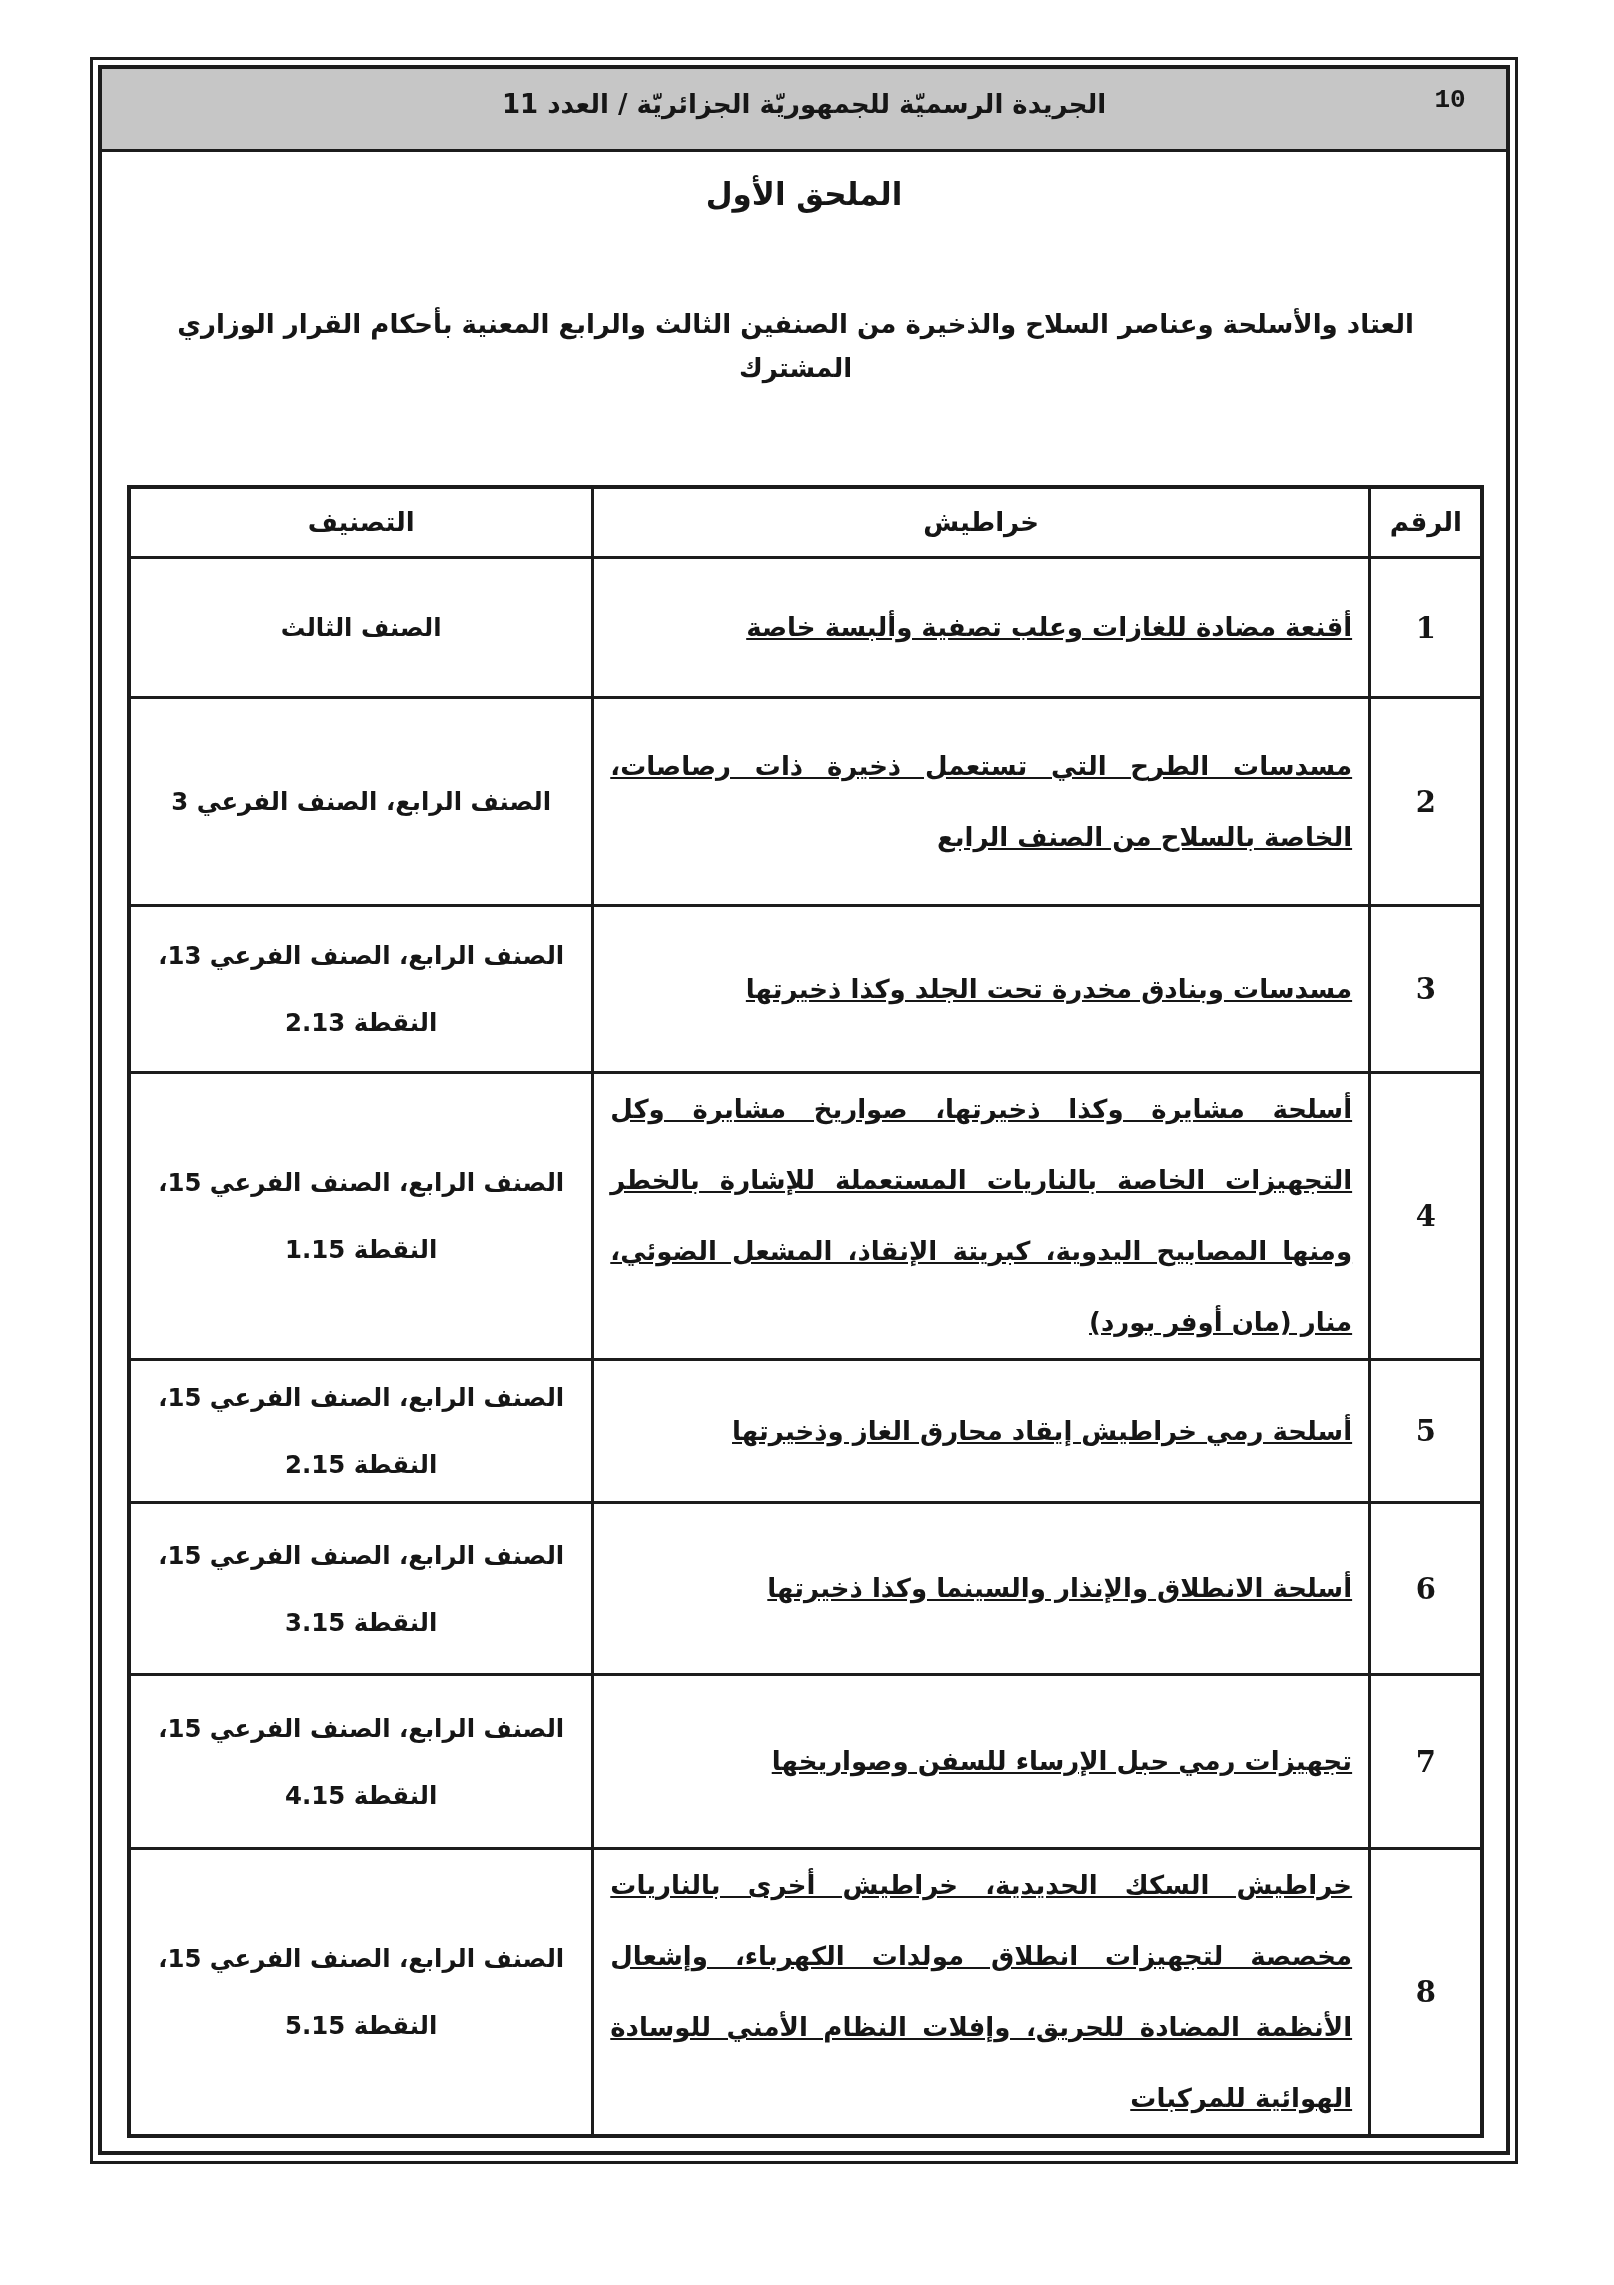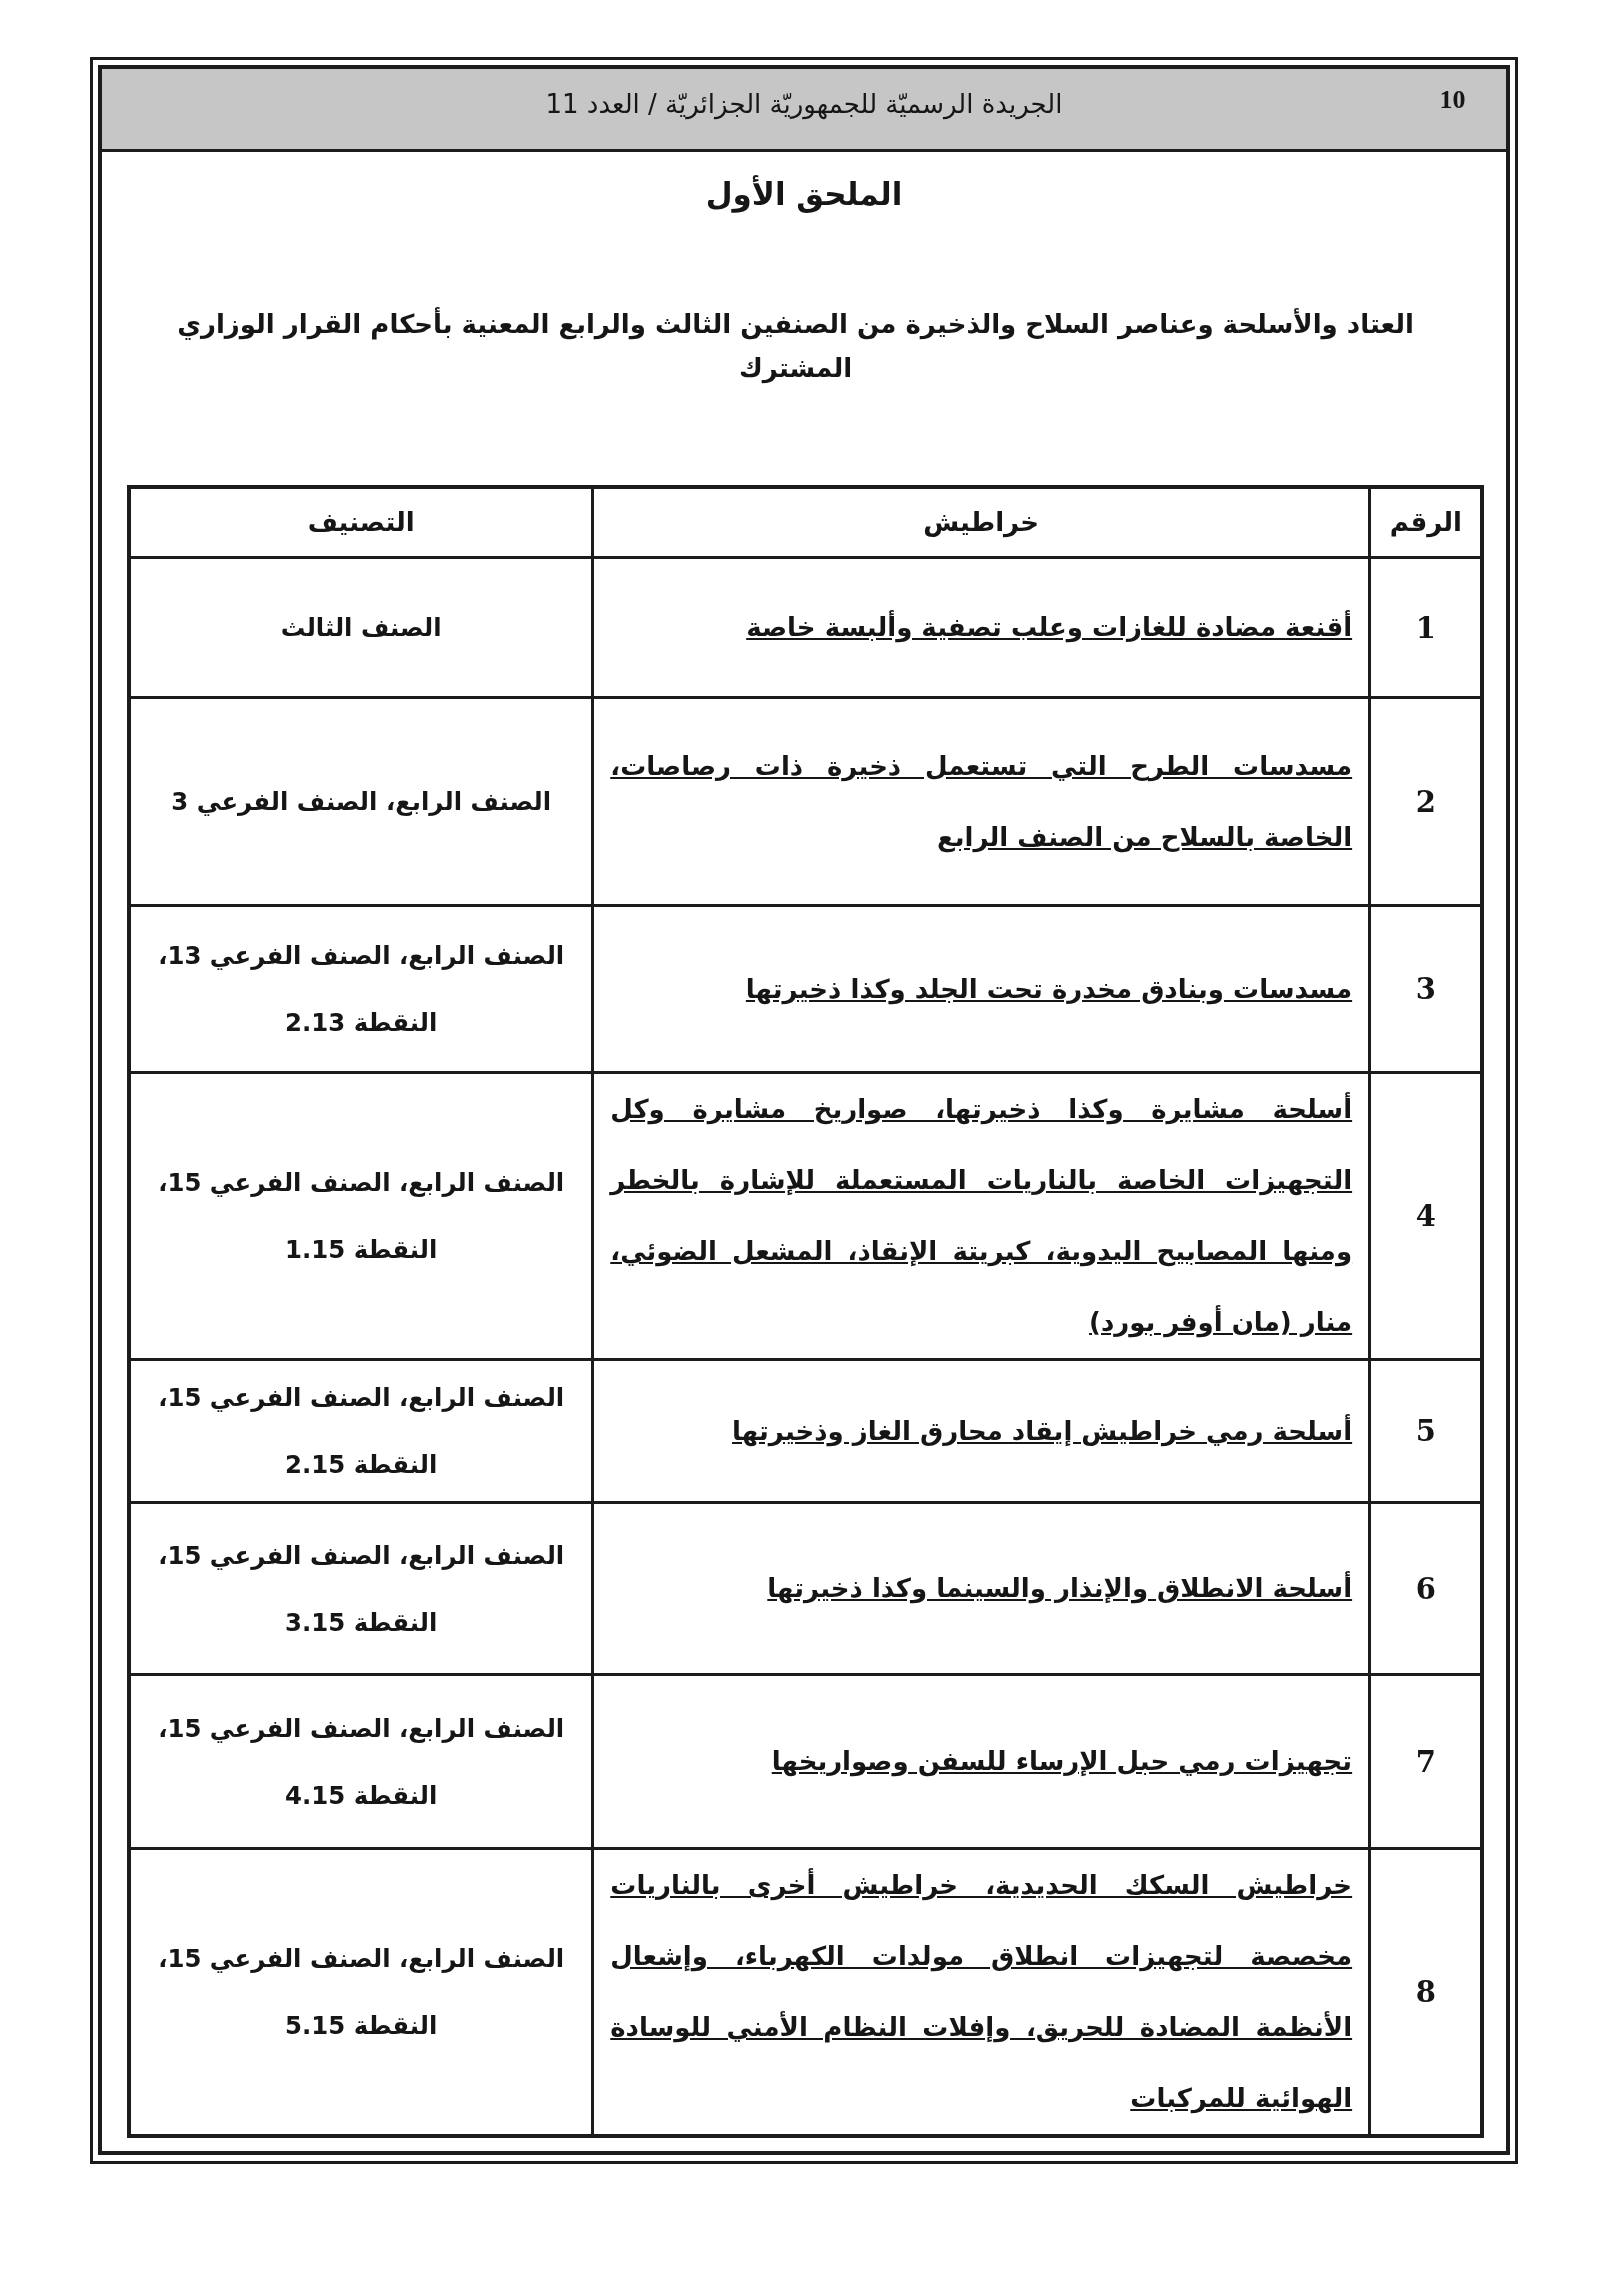--- a/index.html
+++ b/index.html
@@ -23,25 +23,25 @@
     background:#c6c6c6;border-bottom:3.6px solid #1c1c1c;
   }
   .date-block{
     position:absolute;left:14.5px;top:1.8px;width:416px;
     direction:rtl;text-align:center;
     font-weight:bold;font-size:24.4px;line-height:38px;
   }
   .journal-title{
     position:absolute;left:0;right:0;top:20px;
     direction:rtl;text-align:center;
-    font-weight:normal;font-size:26px;
+    font-weight:bold;font-size:26px;
   }
   .page-num{
     position:absolute;right:40px;top:16.3px;
-    font-family:Liberation Serif, serif;
+    font-family:Liberation Mono, monospace;
     font-weight:bold;font-size:26px;
   }
   
   .annex-title{
     position:absolute;left:0;right:0;top:107px;
     direction:rtl;text-align:center;font-weight:bold;font-size:31px;
   }
   .intro{
     position:absolute;left:19px;right:36px;top:233px;
     direction:rtl;text-align:center;font-weight:bold;

